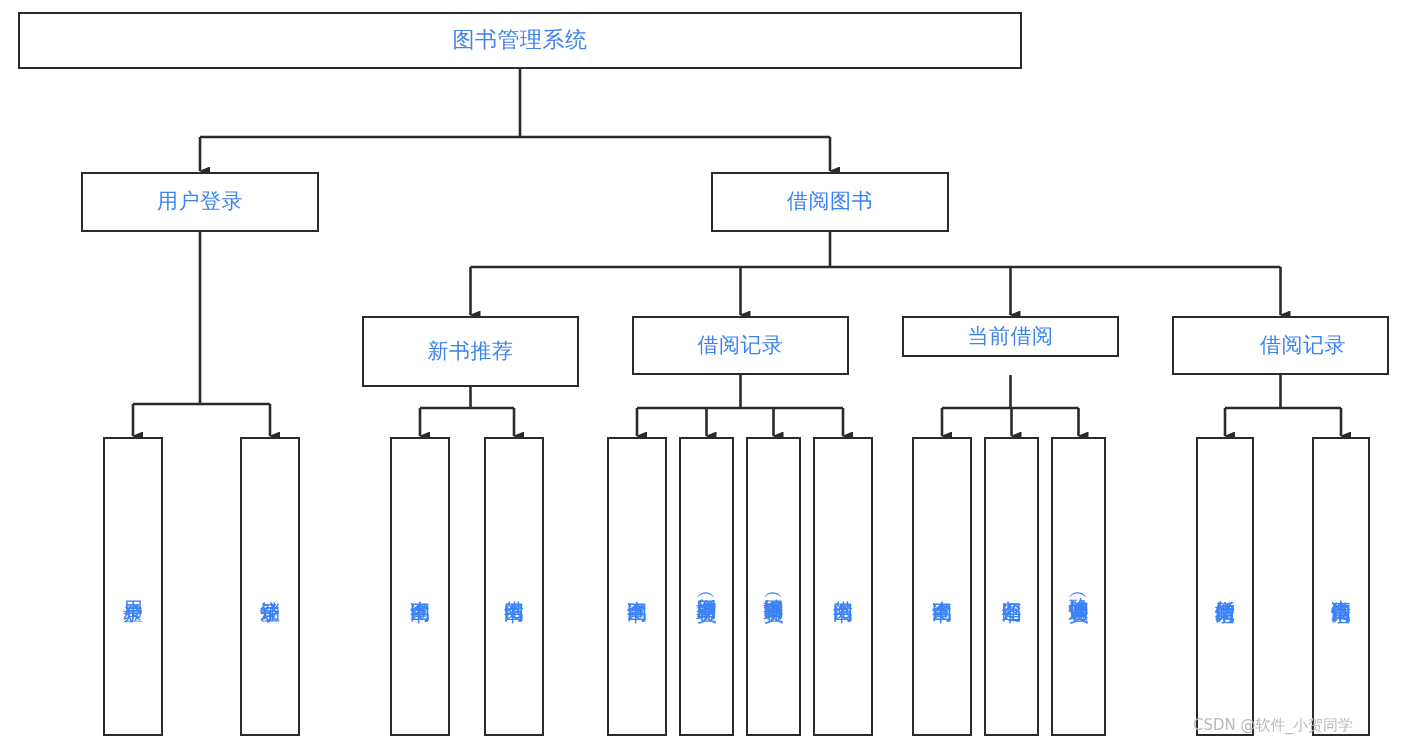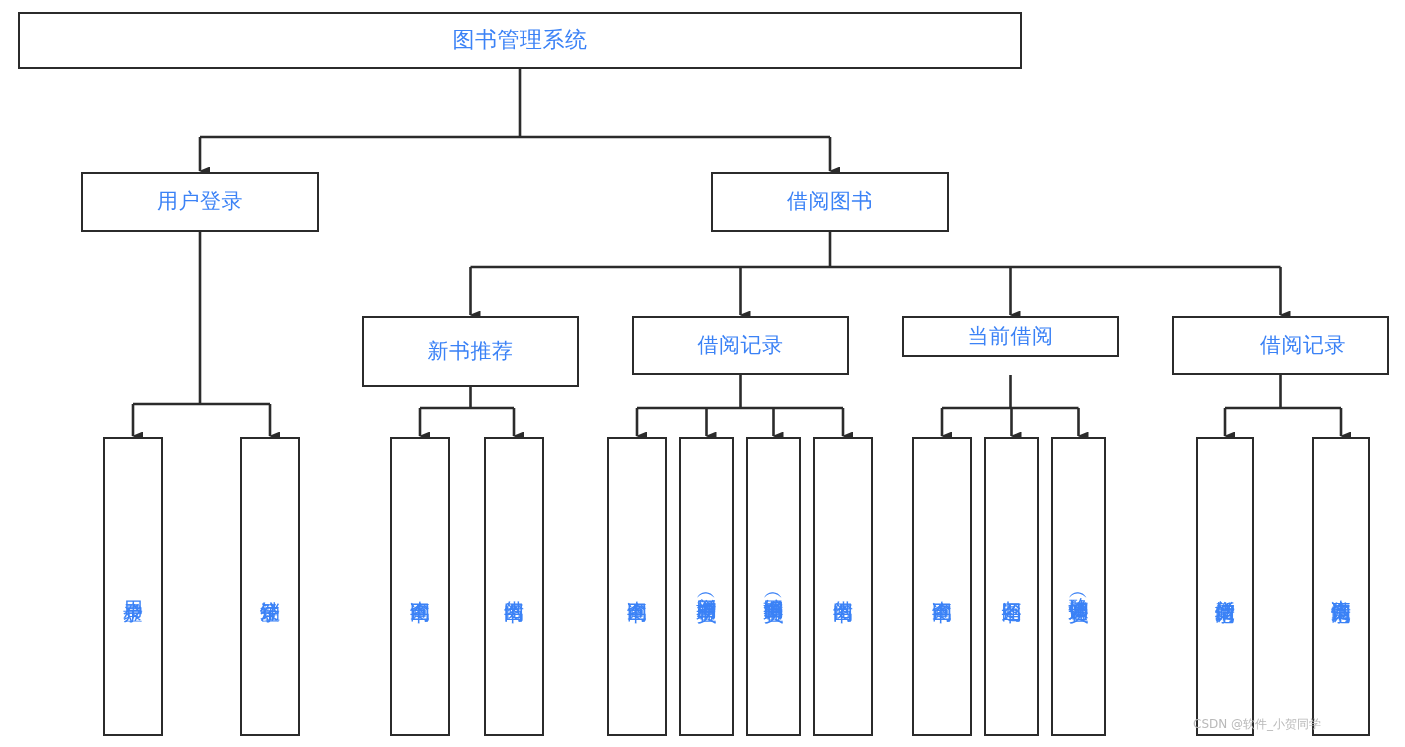--- a/index.html
+++ b/index.html
@@ -57,21 +57,21 @@
   .node.vertical .node-label {
     writing-mode: vertical-rl;
     text-orientation: upright;
     font-size: 20px;
     line-height: 1.06;
     letter-spacing: 1px;
   }
   .watermark {
     position: absolute;
     color: #b9b9b9;
-    font-size: 12px;
+    font-size: 15px;
     white-space: nowrap;
     font-family: "DejaVu Sans", "Liberation Sans", sans-serif;
   }
 </style>
 </head>
 <body>
 
 <div id="diagram-root">
   <svg class="wires" viewBox="0 0 1405 747" xmlns="http://www.w3.org/2000/svg">
     <defs>

